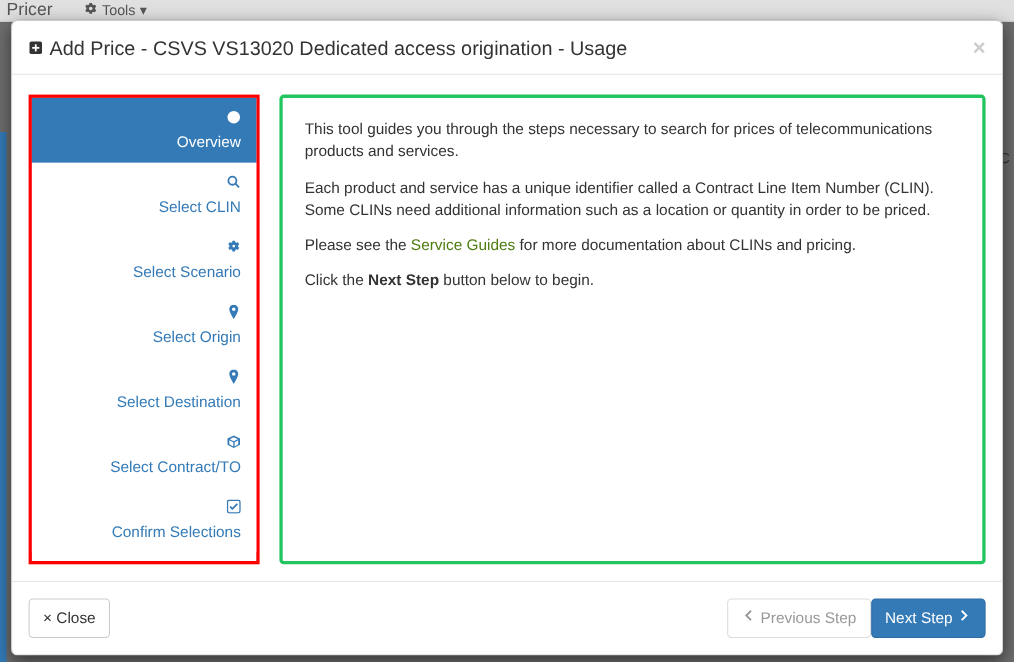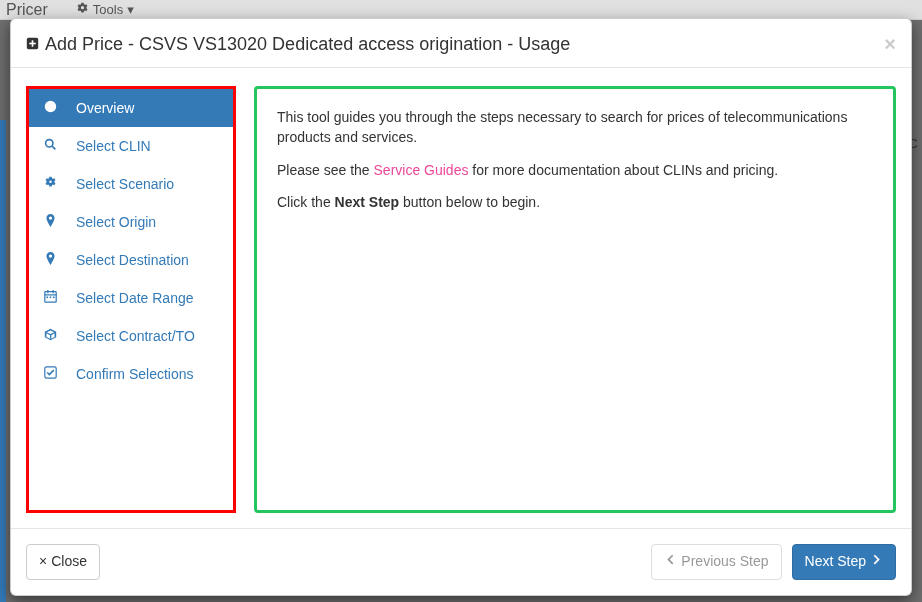--- a/index.html
+++ b/index.html
@@ -47,60 +47,61 @@
       flex:1; padding: 18px 15px 15px 15px; display:flex; gap:18px; overflow:hidden;
     }
 
     .wizard-nav {
       width: 210px;
       border: 3px solid #f00;
       display:flex; flex-direction:column;
       padding-bottom:4px;
     }
     .wizard-nav .nav-item {
-      display:flex; align-items:flex-start; gap:19px;
+      display:flex; align-items:flex-end; gap:8px;
       padding: 11px 14px;
       color:#337ab7;
       cursor:pointer;
       font-size:14px;
       background:#fff;
+      flex-direction:column;
     }
     .wizard-nav .nav-item.active {
       background:#337ab7; color:#fff;
     }
     .wizard-nav .nav-item .icon { width:14px; display:inline-flex; justify-content:center;}
 
     .content-panel {
       flex:1;
       border:3px solid #22c55e;
       border-radius:4px;
       padding: 18px 20px;
       color:#333;
       overflow:auto;
     }
     .content-panel p { margin-bottom: 12px; line-height: 1.45; font-size:14px;}
-    .content-panel a { color:#ec4899; text-decoration:none; }
+    .content-panel a { color:#4d7c0f; text-decoration:none; }
     .content-panel strong { font-weight: bold; }
 
     .modal-footer {
       padding: 15px;
       border-top: 1px solid #e5e5e5;
       display:flex; align-items:center;
     }
     .btn {
       display:inline-flex; align-items:center; gap:4px;
       padding: 7px 12px; font-size:14px;
       border-radius:4px; cursor:pointer;
       border:1px solid transparent;
       line-height:1.42;
     }
     .btn-default { color:#333; background:#fff; border-color:#ccc; }
     .btn-default[disabled] { color:#999; background:#fff; border-color:#ddd; cursor:not-allowed; }
     .btn-primary { color:#fff; background:#337ab7; border-color:#2e6da4; }
-    .footer-right { margin-left:auto; display:flex; gap:10px; }
+    .footer-right { margin-left:auto; display:flex; }
 
     
     svg { width:13px; height:13px; fill:currentColor; }
   </style>
 </head>
 <body>
 
 <div class="backdrop">
   <div class="faint-nav">
     <span class="brand">Pricer</span>
@@ -176,52 +177,39 @@
           <span class="icon">
             <svg viewBox="0 0 16 16">
               <path d="M8 0C5 0 3 2.2 3 5c0 3.5 5 11 5 11s5-7.5 5-11c0-2.8-2-5-5-5zm0 7a2 2 0 110-4 2 2 0 010 4z"></path>
             </svg>
           </span>
           <span>Select Destination</span>
         </div>
         <div class="nav-item">
           <span class="icon">
             <svg viewBox="0 0 16 16">
-              <rect x="1" y="2" width="14" height="13" rx="1" fill="none" stroke="currentColor" stroke-width="1.5"></rect>
-              <line x1="1" y1="6" x2="15" y2="6" stroke="currentColor" stroke-width="1.5"></line>
-              <rect x="4" y="0" width="1.5" height="4"></rect>
-              <rect x="10.5" y="0" width="1.5" height="4"></rect>
-              <rect x="3" y="8" width="2" height="2"></rect>
-              <rect x="7" y="8" width="2" height="2"></rect>
-              <rect x="11" y="8" width="2" height="2"></rect>
-            </svg>
-          </span>
-          <span>Select Date Range</span>
-        </div>
-        <div class="nav-item">
-          <span class="icon">
-            <svg viewBox="0 0 16 16">
               <path d="M8 1L1 4.5v7L8 15l7-3.5v-7L8 1zm0 2l4.5 2.2L8 7.5 3.5 5.2 8 3zm-5 3.5l4.5 2.3v4.5L3 11V6.5zm6 6.8V8.8L13 6.5V11l-4 2.3z"></path>
             </svg>
           </span>
           <span>Select Contract/TO</span>
         </div>
         <div class="nav-item">
           <span class="icon">
             <svg viewBox="0 0 16 16">
               <rect x="1" y="1" width="14" height="14" rx="2" fill="none" stroke="currentColor" stroke-width="1.5"></rect>
               <path d="M4 8l2.5 2.5L12 5" fill="none" stroke="currentColor" stroke-width="2"></path>
             </svg>
           </span>
           <span>Confirm Selections</span>
         </div>
       </div>
 
     <div class="content-panel">
       <p>This tool guides you through the steps necessary to search for prices of telecommunications products and services.</p>
+      <p>Each product and service has a unique identifier called a Contract Line Item Number (CLIN). Some CLINs need additional information such as a location or quantity in order to be priced.</p>
       <p>
         <span>Please see the </span><a href="#">Service Guides</a><span> for more documentation about CLINs and pricing.</span>
       </p>
       <p>
         <span>Click the </span><strong>Next Step</strong><span> button below to begin.</span>
       </p>
     </div>
 
   </div>
 

